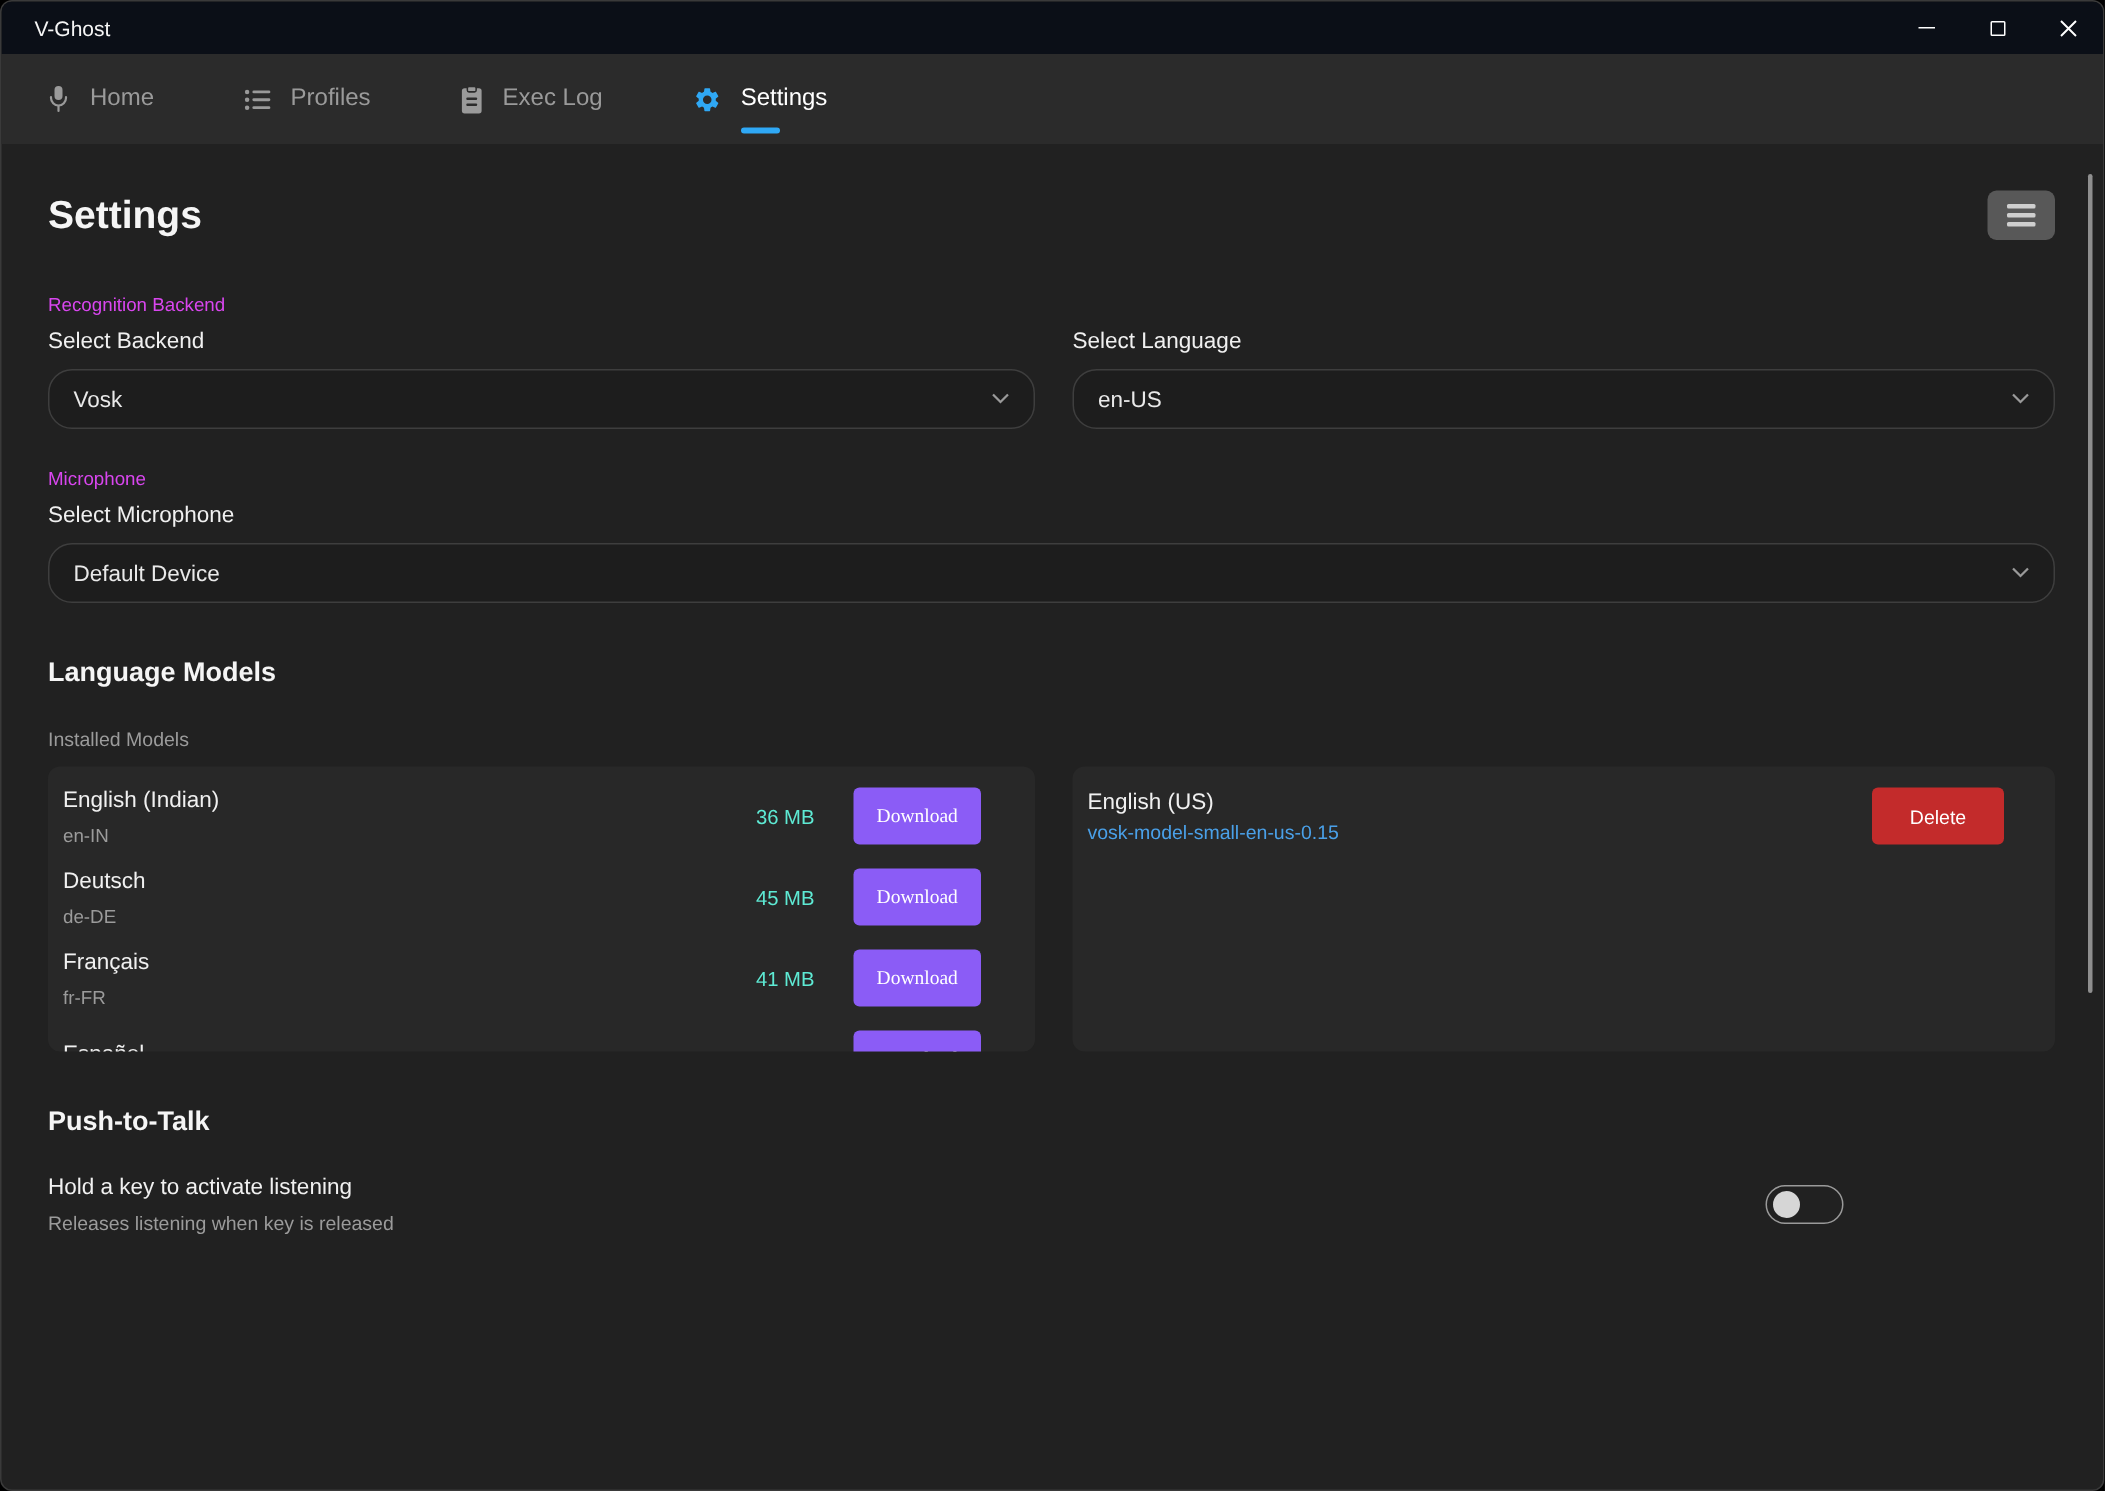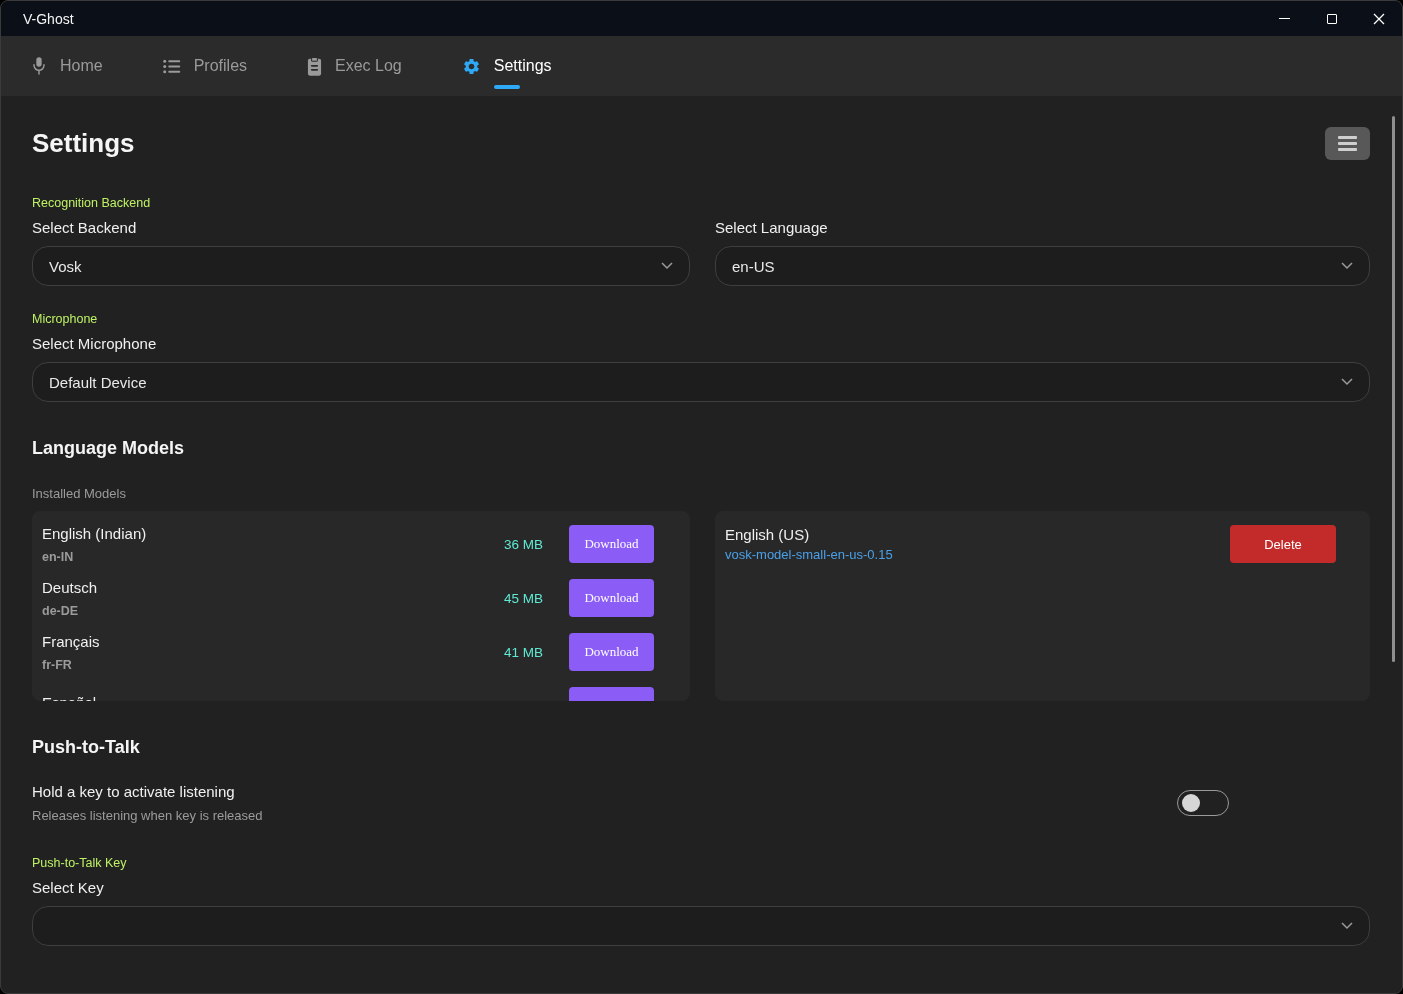--- a/index.html
+++ b/index.html
@@ -40,21 +40,21 @@
   .content { padding:0 32px 0 31px; }
   .page-header { display:flex; justify-content:space-between; align-items:center; margin-top:31px; }
   h1 { color:#f5f5f5; font-size:26px; font-weight:bold; }
   .hamburger-btn {
     width:45px; height:33px; background:#585858; border:none; border-radius:6px;
     cursor:pointer; display:flex; flex-direction:column; align-items:center;
     justify-content:center; gap:3px;
   }
   .hamburger-btn span { display:block; width:19px; height:3px; background:#cfcfcf; border-radius:1px; }
   .grid2 { display:grid; grid-template-columns:658px 1fr; column-gap:25px; }
-  .small-label { color:#bef264; font-size:12.5px; }
+  .small-label { color:#d946ef; font-size:12.5px; }
   .select-label { color:#f0f0f0; font-size:15px; }
   .dropdown {
     height:40px; background:#1d1d1d; border:1px solid #3e3e3e; border-radius:16px;
     display:flex; align-items:center; justify-content:space-between;
     padding:0 16px; cursor:pointer;
   }
   .dropdown .value { color:#e9e9e9; font-size:15px; }
   .sec-backend { margin-top:36px; align-items:end; }
   .col .small-label { margin-bottom:9px; }
   .col .select-label { margin-bottom:10px; }
@@ -66,30 +66,30 @@
   .showing { color:#3f9ff2; font-size:13.5px; }
   .panel-label { color:#9b9b9b; font-size:13px; }
   .panels-row { margin-top:9px; }
   .panel {
     height:190px; background:#282828; border-radius:8px; overflow:hidden;
     padding:6px 0;
   }
   .model-row { height:54px; display:flex; align-items:center; padding:0 36px 0 10px; }
   .model-info { flex:1; }
   .model-name { color:#f0f0f0; font-size:15px; }
-  .model-code { color:#9b9b9b; font-size:12.5px; margin-top:8px;font-weight:bold; }
+  .model-code { color:#9b9b9b; font-size:12.5px; margin-top:8px; }
   .model-id { color:#4aa0e8; font-size:13px; margin-top:4px; }
   .model-size { color:#5eead4; font-size:13.5px; margin-right:26px; }
   .btn-download {
     width:85px; height:38px; background:#8b5cf6; color:#fff; border:none;
     border-radius:4px; font-size:13px; cursor:pointer; flex-shrink:0;
     font-family:Liberation Serif, serif;
   }
   .btn-delete {
-    width:106px; height:38px; background:#c32b2b; color:#fff; border:none;
+    width:88px; height:38px; background:#c32b2b; color:#fff; border:none;
     border-radius:4px; font-size:13px; cursor:pointer; flex-shrink:0;
     font-family:"Liberation Sans", sans-serif;
   }
   .installed-row { padding-right:34px;gap:16px; }
   .ptt-title { margin-top:36px; }
   .ptt-row { display:flex; justify-content:space-between; margin-top:25px; }
   .ptt-label { color:#f0f0f0; font-size:15px; }
   .ptt-sublabel { color:#9b9b9b; font-size:13px; margin-top:8px; }
   .toggle {
     width:52px; height:26px; border:1px solid #9a9a9a; border-radius:13px;
@@ -276,27 +276,17 @@
     <div class="ptt-row">
       <div>
         <div class="ptt-label">Hold a key to activate listening</div>
         <div class="ptt-sublabel">Releases listening when key is released</div>
       </div>
       <div class="toggle">
         <span class="knob"></span>
       </div>
     </div>
 
-    <div class="col key-section">
-      <div class="small-label">Push-to-Talk Key</div>
-      <div class="select-label">Select Key</div>
-      <div class="dropdown">
-        <span class="value"></span>
-        <svg width="12" height="8" viewBox="0 0 12 8">
-            <path d="M1 1l5 5 5-5" fill="none" stroke="#9a9a9a" stroke-width="1.5"></path>
-          </svg>
-      </div>
-    </div>
 
   </div>
 
   <div class="scroll-thumb"></div>
 </div>
 
 </body></html>

